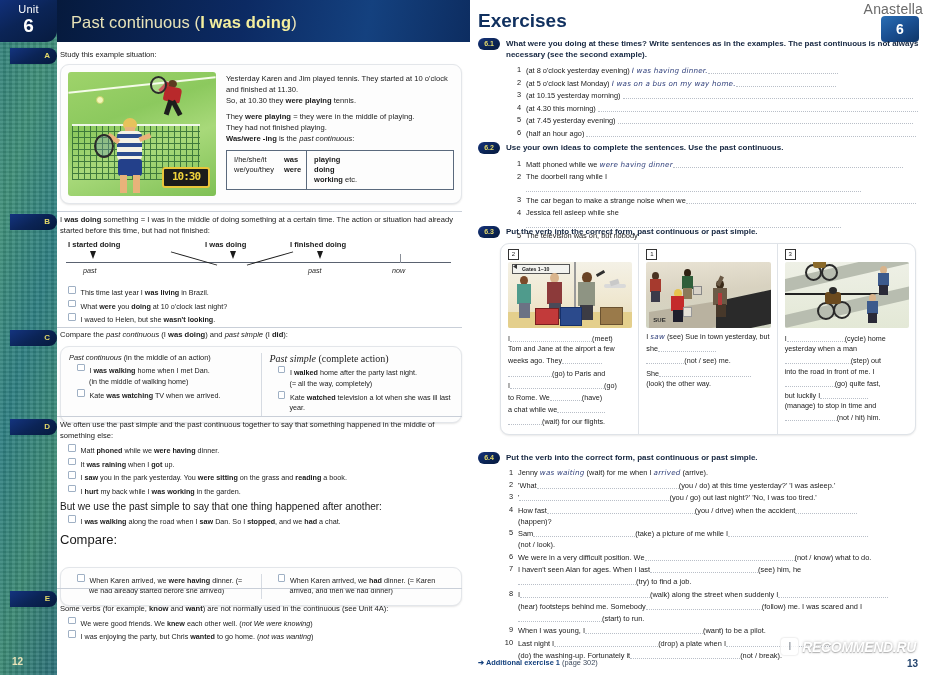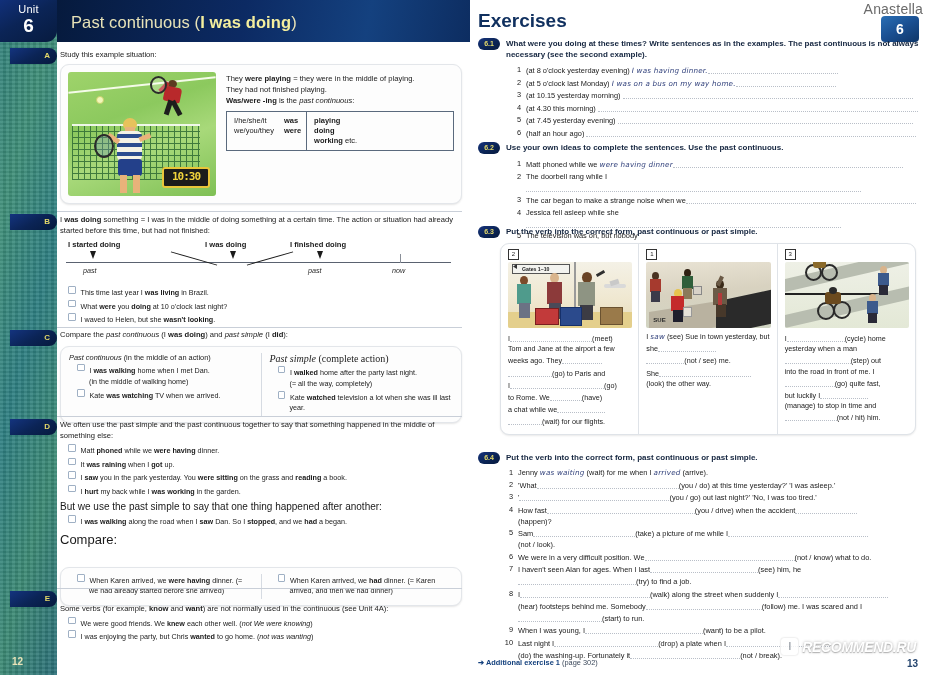--- a/index.html
+++ b/index.html
@@ -222,20 +222,24 @@
             <div style="position:absolute;left:-12px;top:16px;width:16px;height:20px;border:2px solid #2b2b2b;border-radius:50%;background:rgba(120,150,200,.3);"></div>
             <div style="position:absolute;left:33px;top:17px;width:12px;height:5px;background:#e8b27a;transform:rotate(-22deg);"></div>
             <div style="position:absolute;left:12px;top:41px;width:24px;height:17px;background:#23408a;border-radius:3px;"></div>
             <div style="position:absolute;left:14px;top:57px;width:7px;height:18px;background:#e8b27a;"></div>
             <div style="position:absolute;left:27px;top:57px;width:7px;height:18px;background:#e8b27a;"></div>
           </div>
           <div class="clock">10:30</div>
         </div>
 
         <div style="flex:1;padding-top:2px;">
+          <p style="margin:0 0 6px 0;line-height:10.8px;font-size:7.6px;">
+            <span>Yesterday Karen and Jim played tennis.  They started at 10 o'clock and finished at 11.30.</span><br>
+            <span>So, at 10.30 they </span><b>were playing</b><span> tennis.</span>
+          </p>
           <p style="margin:0 0 5px 0;line-height:10.8px;font-size:7.6px;">
             <span>They </span><b>were playing</b><span> = they were in the middle of playing.</span><br>
             <span>They had not finished playing.</span><br>
             <b>Was/were -ing</b><span> is the </span><i>past continuous</i><span>:</span>
           </p>
           <div class="wwtable">
             <div class="c1">
               <div class="row"><span class="pron">I/he/she/it</span><span class="aux">was</span></div>
               <div class="row"><span class="pron">we/you/they</span><span class="aux">were</span></div>
             </div>
@@ -303,21 +307,21 @@
     <div class="rule" style="top:416px;"></div>
     <div class="sec-tab" style="top:419px;"><span>D</span></div>
     <div class="sec-body" style="top:420px;">
       <p style="margin:0 0 3px 0;font-size:7.6px;line-height:10.5px;">We often use the past simple and the past continuous together to say that something happened in the middle of something else:</p>
       <div class="li"><span class="bullet"></span><span>Matt </span><b>phoned</b><span> while we </span><b>were having</b><span> dinner.</span></div>
       <div class="li"><span class="bullet"></span><span>It </span><b>was raining</b><span> when I </span><b>got</b><span> up.</span></div>
       <div class="li"><span class="bullet"></span><span>I </span><b>saw</b><span> you in the park yesterday.  You </span><b>were sitting</b><span> on the grass and </span><b>reading</b><span> a book.</span></div>
       <div class="li"><span class="bullet"></span><span>I </span><b>hurt</b><span> my back while I </span><b>was working</b><span> in the garden.</span></div>
 
       <p style="margin:5px 0 3px 0;font-size:10px;line-height:10.5px;">But we use the past simple to say that one thing happened after another:</p>
-      <div class="li"><span class="bullet"></span><span>I </span><b>was walking</b><span> along the road when I </span><b>saw</b><span> Dan.  So I </span><b>stopped</b><span>, and we </span><b>had</b><span> a began.</span></div>
+      <div class="li"><span class="bullet"></span><span>I </span><b>was walking</b><span> along the road when I </span><b>saw</b><span> Dan.  So I </span><b>stopped</b><span>, and we </span><b>had</b><span> a chat.</span></div>
 
       <p style="margin:5px 0 20px 0;font-size:13px;">Compare:</p>
       <div class="card twocol">
         <div class="col">
           <div class="li"><span class="bullet"></span><span>When Karen arrived, we </span><b>were having</b><span> dinner.   (= we had already started before she arrived)</span></div>
         </div>
         <div class="divider"></div>
         <div class="col">
           <div class="li"><span class="bullet"></span><span>When Karen arrived, we </span><b>had</b><span> dinner. (= Karen arrived, and then we had dinner)</span></div>
         </div>

